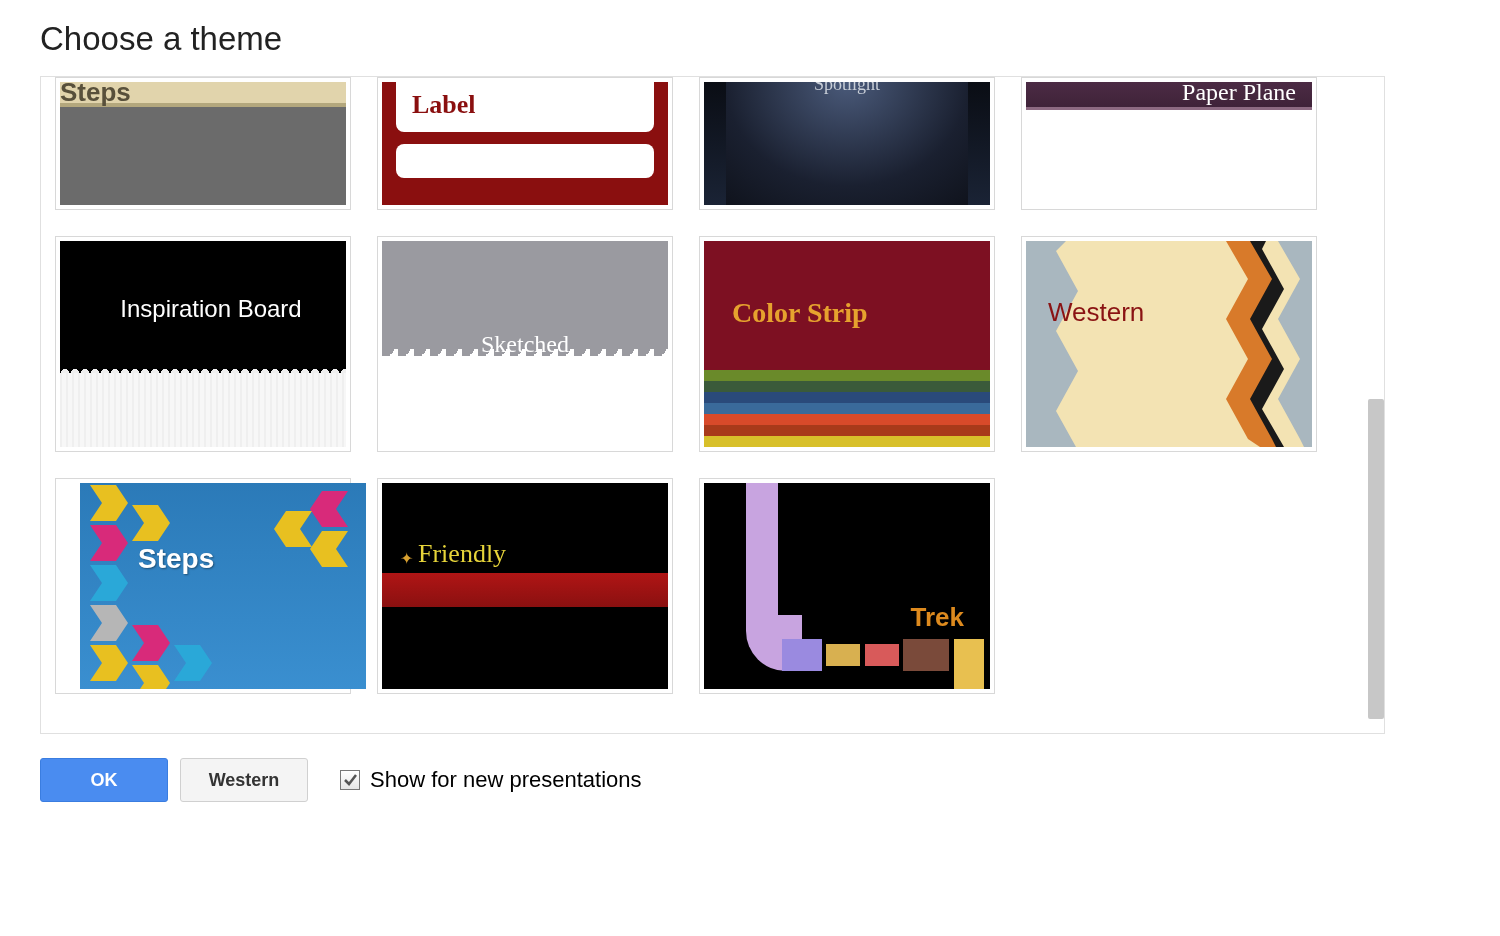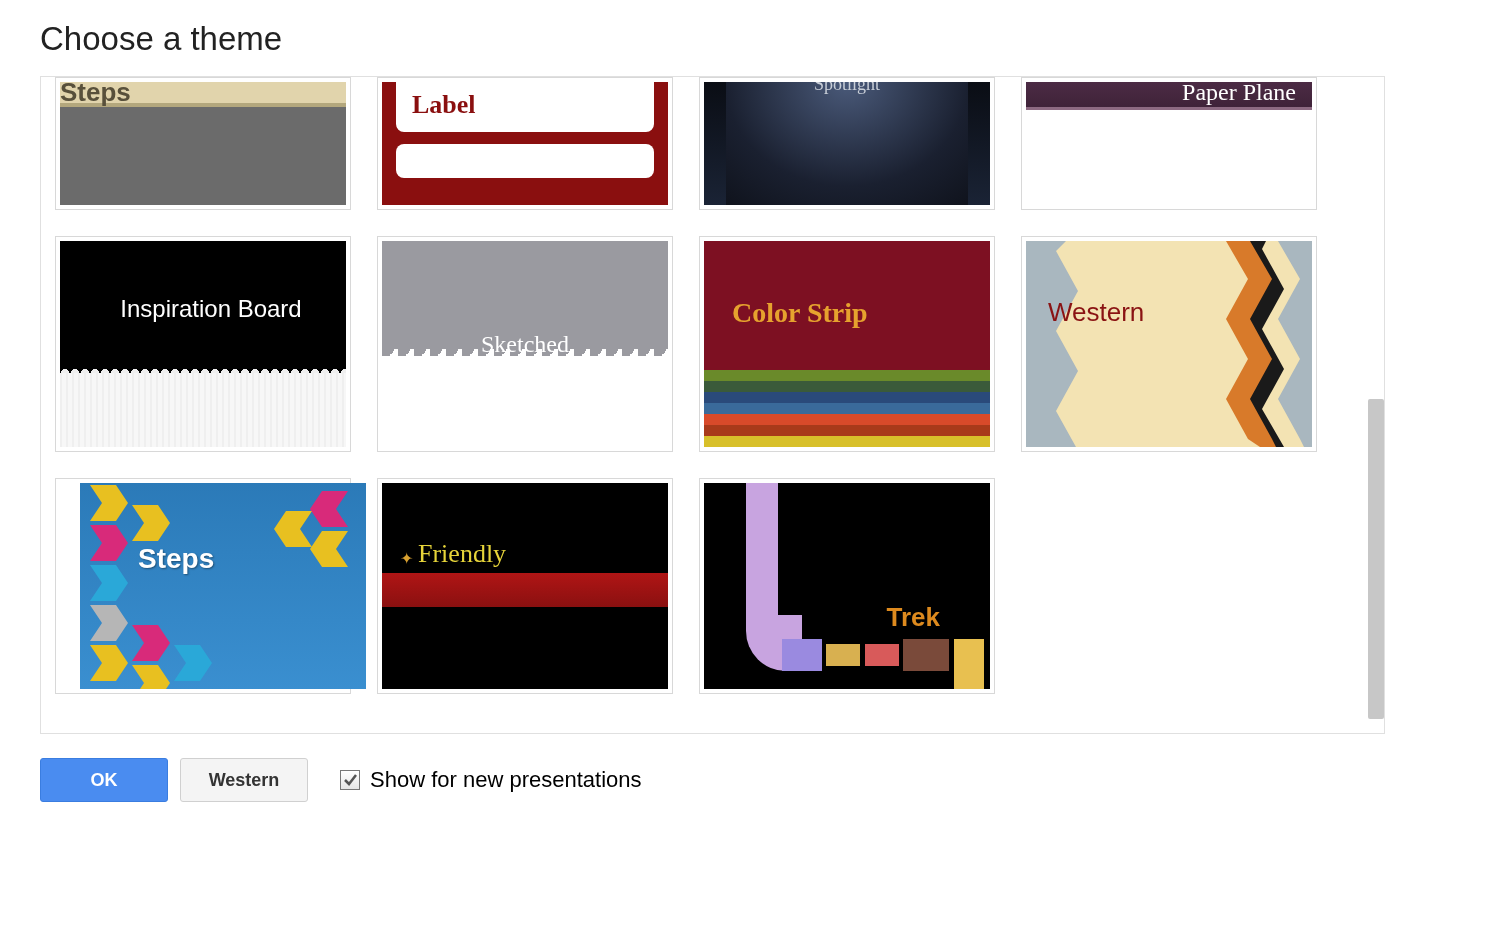--- a/index.html
+++ b/index.html
@@ -104,21 +104,21 @@
   .t-steps .label { left:58px; top:60px; color:#fff; font-size:28px; font-weight:bold; font-family: Arial, sans-serif; text-shadow:1px 1px 2px rgba(0,0,0,.4); }
 
   
   .t-friendly { background:#000; }
   .t-friendly .ribbon { position:absolute; left:0; right:0; top:90px; height:34px; background:linear-gradient(#b01515,#8a1010); }
   .t-friendly .dot { position:absolute; left:18px; top:66px; color:#d8a030; font-size:16px; }
   .t-friendly .label { left:36px; top:56px; color:#e6d43a; font-size:26px; font-family: Georgia, serif; }
 
   
   .t-trek { background:#000; }
-  .t-trek .label { right:50px; bottom:56px; color:#dd8a1e; font-size:26px; font-family: Arial, sans-serif; font-weight:bold; }
+  .t-trek .label { right:26px; bottom:56px; color:#dd8a1e; font-size:26px; font-family: Arial, sans-serif; font-weight:bold; }
   .t-trek .v { position:absolute; left:42px; top:0; width:32px; height:148px; background:#c8a4e0; }
   .t-trek .curve { position:absolute; left:42px; top:132px; width:56px; height:56px; background:#c8a4e0; border-bottom-left-radius:40px; }
   .t-trek .h { position:absolute; left:78px; top:156px; height:32px; }
   .t-trek .seg { display:inline-block; height:32px; vertical-align:top; }
 
   
   .scrollbar {
     position: absolute;
     right: 0px;
     top: 322px;

